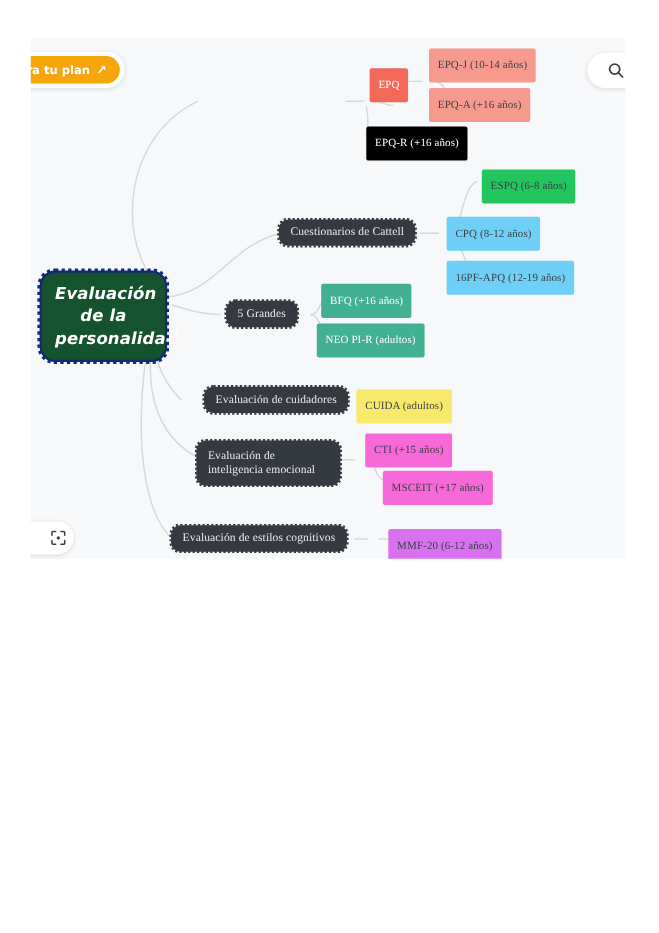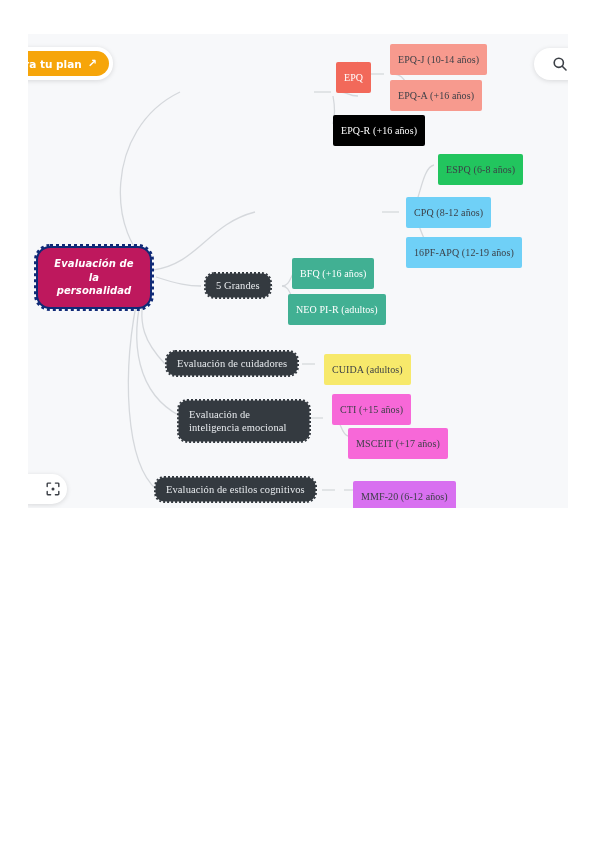--- a/index.html
+++ b/index.html
@@ -62,24 +62,24 @@
   }
   .dark.two-line {
     white-space: normal;
     line-height: 1.25;
     display: block;
     padding: 6px 9px;
   }
 
   
   .root {
-    background: #be185d;
+    background: #14532d;
     color: #ffffff;
     border-radius: 12px;
-    font-size: 10px;
+    font-size: 15px;
     font-style: italic;
     font-weight: bold;
     text-align: center;
     line-height: 1.35;
     padding: 9px 12px;
     display: block;
     white-space: normal;
     outline: 3px dotted #102a77;
     outline-offset: 1px;
     box-shadow: 0 0 0 2px #102a77;
@@ -211,34 +211,35 @@
 
 
     <div class="node leaf light-text" style="left:308px; top:28px; background:#f2695a;">EPQ</div>
 
     <div class="node leaf" style="left:362px; top:10px; background:#f79a8e;">EPQ-J (10-14 años)</div>
 
     <div class="node leaf" style="left:362px; top:46px; background:#f79a8e;">EPQ-A (+16 años)</div>
 
     <div class="node leaf light-text" style="left:305px; top:81px; background:#000000;">EPQ-R (+16 años)</div>
 
+    <div class="node dark" style="left:227px; top:167px;">Cuestionarios de Cattell</div>
 
     <div class="node leaf" style="left:366px; top:120px; background:#22c55e;margin-left:44px;">ESPQ (6-8 años)</div>
 
     <div class="node leaf" style="left:378px; top:163px; background:#6fd0f7;font-family:Liberation Serif, serif;">CPQ (8-12 años)</div>
 
     <div class="node leaf" style="left:378px; top:203px; background:#6fd0f7;">16PF-APQ (12-19 años)</div>
 
     <div class="node dark" style="left:179px; top:241px;">5 Grandes</div>
 
     <div class="node leaf light-text" style="left:264px; top:224px; background:#41b093;">BFQ (+16 años)</div>
 
     <div class="node leaf light-text" style="left:260px; top:260px; background:#41b093;">NEO PI-R (adultos)</div>
 
-    <div class="node dark" style="left:140px; top:319px;">Evaluación de cuidadores</div>
+    <div class="node dark" style="left:159px; top:319px;">Evaluación de cuidadores</div>
 
     <div class="node leaf" style="left:296px; top:320px; background:#f7e96b;">CUIDA (adultos)</div>
 
     <div class="node dark two-line" style="left:152px; top:368px; width:128px;">Evaluación de inteligencia emocional</div>
 
     <div class="node leaf" style="left:304px; top:360px; background:#f768d8;">CTI (+15 años)</div>
 
     <div class="node leaf" style="left:320px; top:394px; background:#f768d8;">MSCEIT (+17 años)</div>
 
     <div class="node dark" style="left:129px; top:445px;">Evaluación de estilos cognitivos</div>

